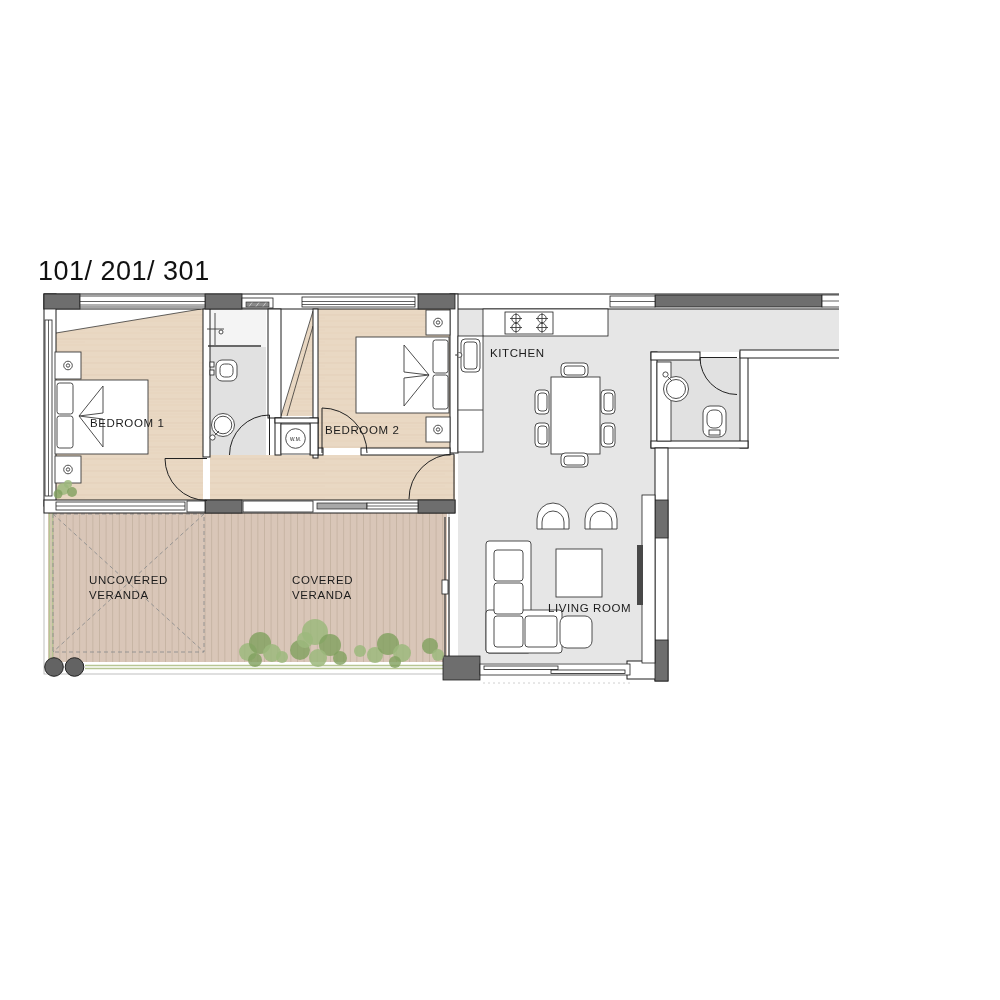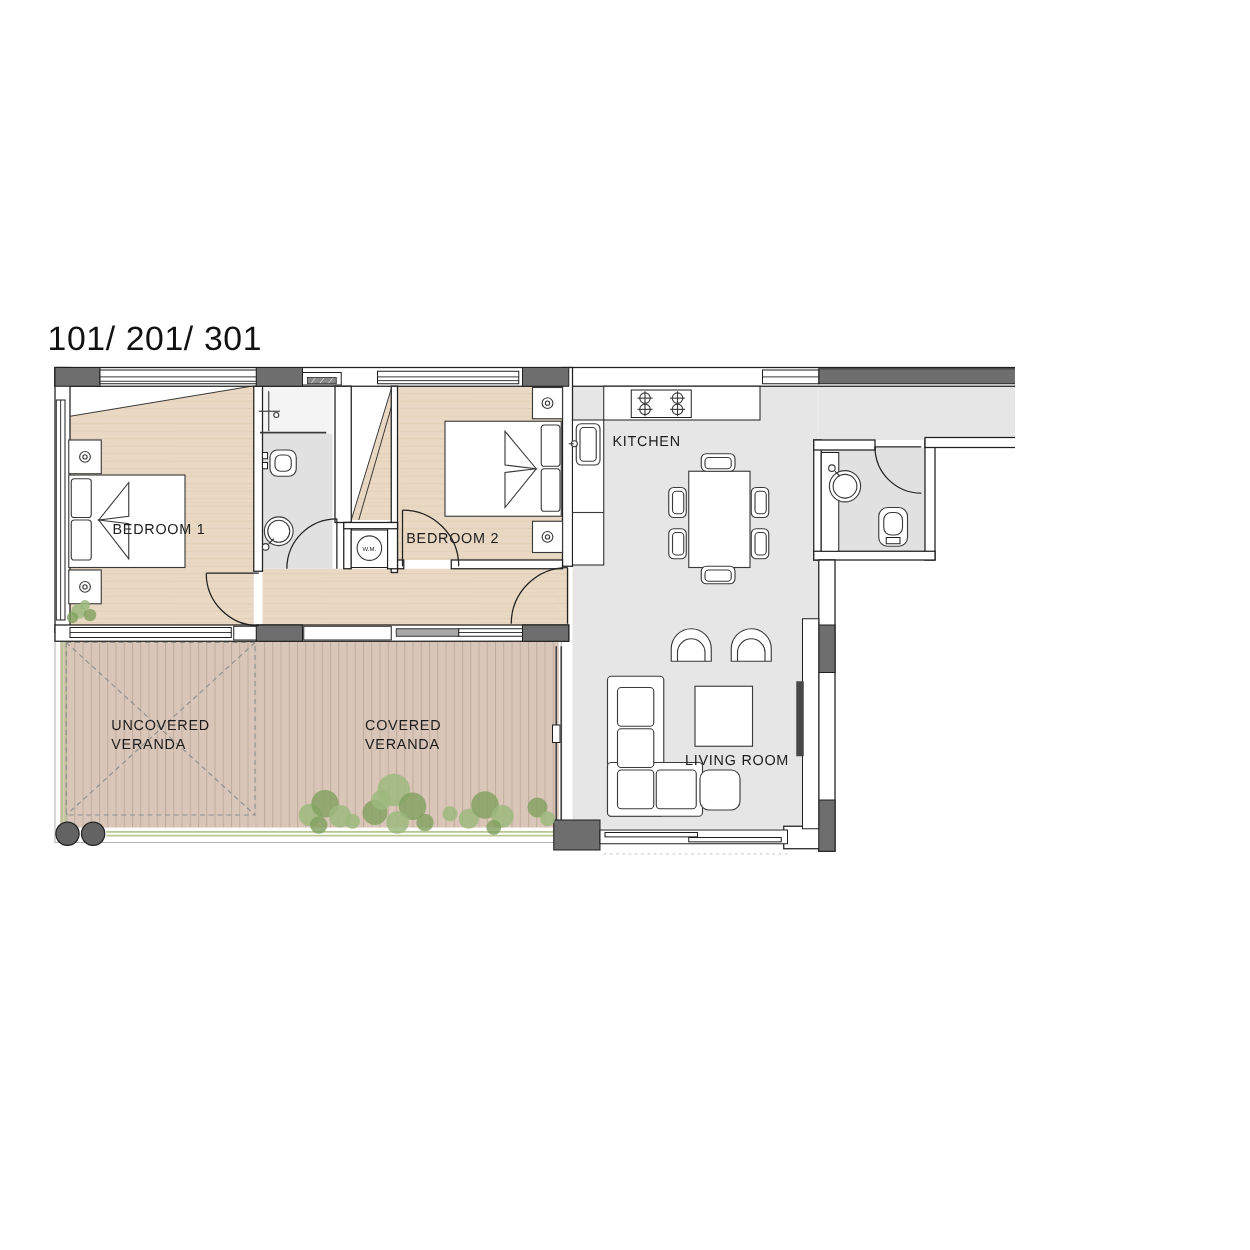--- a/index.html
+++ b/index.html
@@ -1,17 +1,17 @@
 <!DOCTYPE html>
 <html style="--outline: #1f1f1f; --wall_dark: #6e6e6e; --wood_floor: #e9d8c3; --wood_grain: #d9c2a6; --deck: #d9c6b8; --deck_line: #b9a695; --floor_gray: #e6e6e6; --bath_gray: #e1e1e1; --plant_green: #9cb87c; --plant_green_dark: #7fa05e; --edge_green: #b7c693; --column_gray: #636363;"><head>
 <meta charset="utf-8">
 <style>
   html,body{margin:0;padding:0;background:#fff;}
   .plan{position:relative;width:812px;height:1000px;background:#fff;overflow:hidden;
-        font-family:"Liberation Sans",sans-serif;}
+        font-family:"Liberation Sans",sans-serif;padding-left:27px;}
   svg{position:absolute;inset:0;}
   .w  {fill:#fff;stroke:var(--outline);stroke-width:1;}
   .wt {fill:#fff;stroke:var(--outline);stroke-width:0.8;}
   .dk {fill:var(--wall_dark);stroke:var(--outline);stroke-width:0.8;}
   .ln {stroke:var(--outline);stroke-width:0.7;fill:none;}
   .fx {fill:#fff;stroke:#3a3a3a;stroke-width:0.9;}
   .fxl{stroke:#3a3a3a;stroke-width:0.9;fill:none;}
   .door{stroke:#222;stroke-width:1;fill:none;}
   .dash{stroke:#8f8f8f;stroke-width:0.9;fill:none;stroke-dasharray:4 3;}
   .green{stroke:var(--edge_green);stroke-width:1.4;fill:none;}

